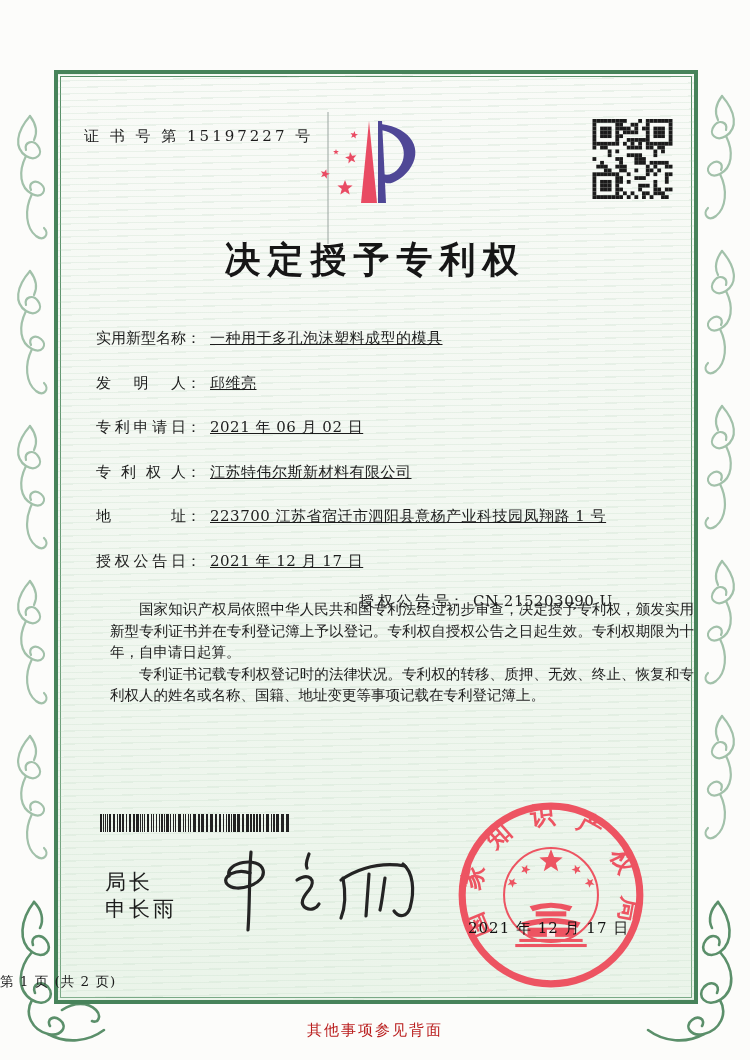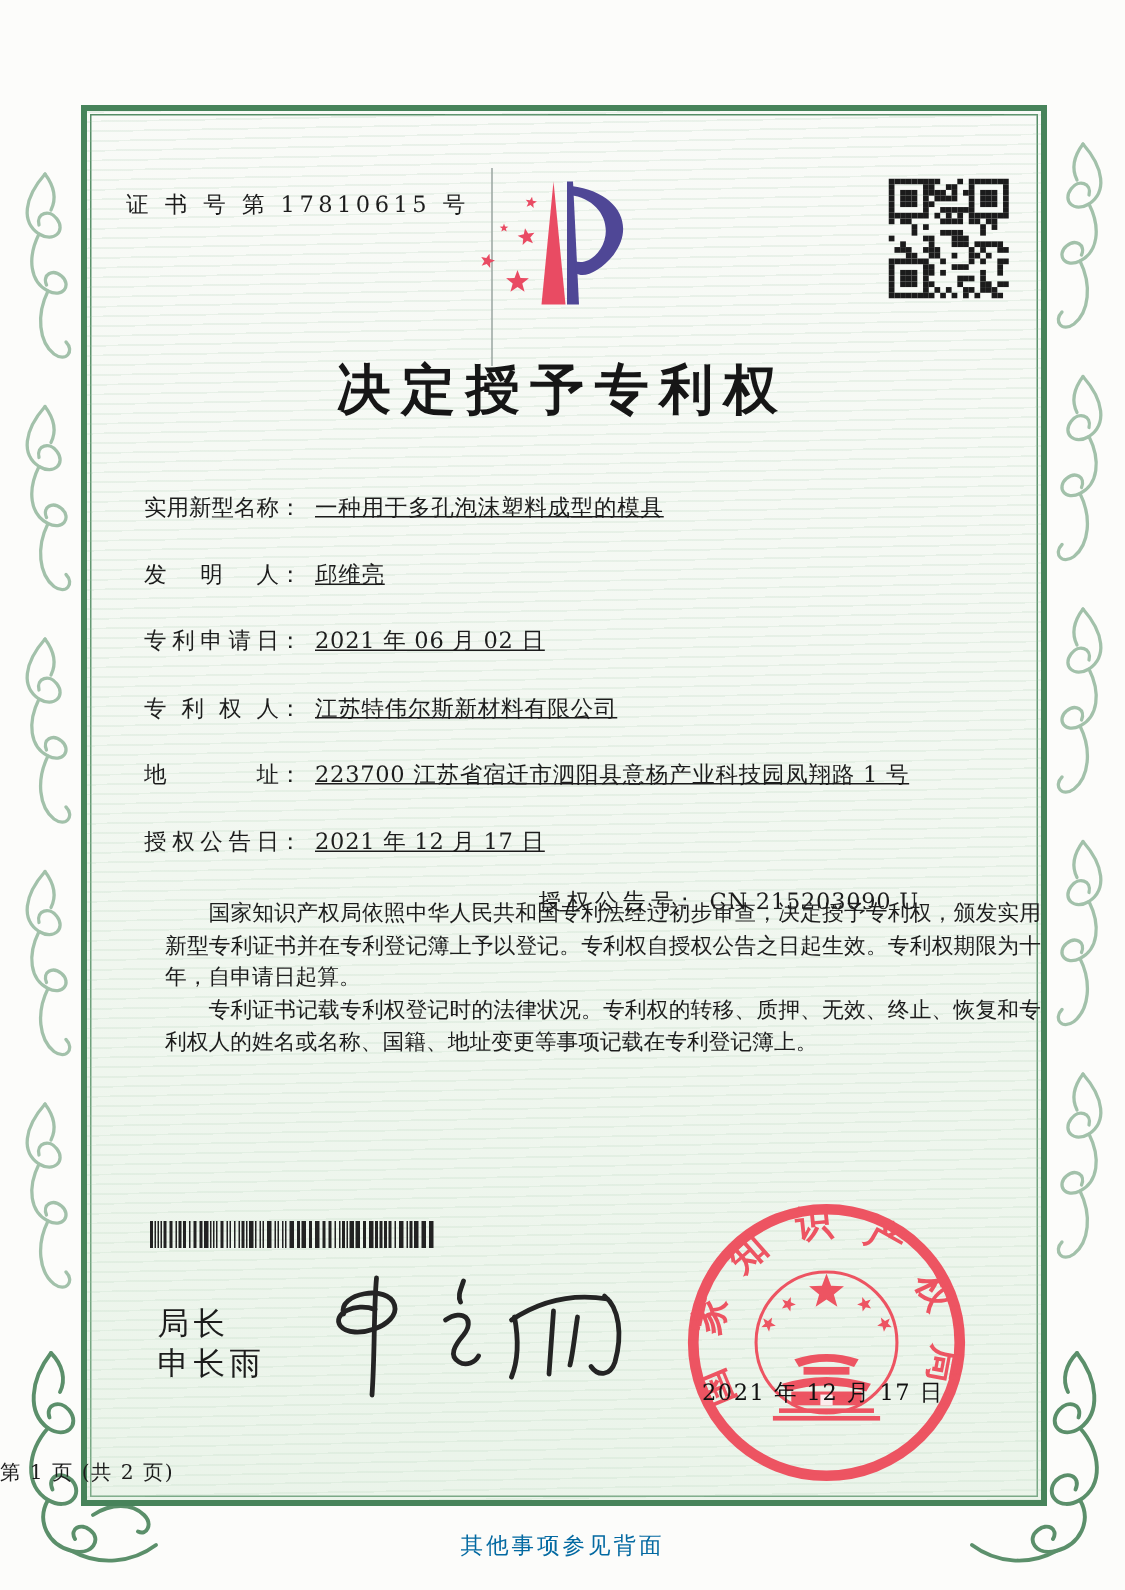--- a/index.html
+++ b/index.html
@@ -47,21 +47,21 @@
   
   .body-text{left:97px;top:599px;width:584px;font-size:14.5px;line-height:21.6px;text-align:justify;margin-left:13px;}
   .body-text p{margin:0;text-indent:2em;}
   
   .barcode-wrap{left:100px;top:814px;width:192px;height:18px;}
   .signer{left:105px;top:869px;font-size:21px;line-height:27px;letter-spacing:3px;}
   .sig-wrap{left:213px;top:846px;width:215px;height:88px;}
   .seal-wrap{left:454px;top:798px;width:194px;height:194px;}
   .seal-date{left:468px;top:919px;font-size:15px;letter-spacing:1px;color:#111;z-index:5;}
   .page-info{left:0;top:973px;width:750px;text-align:left;font-size:13.5px;letter-spacing:1px;}
-  .back-note{left:0;top:1021px;width:750px;text-align:center;font-size:15px;letter-spacing:2px;color:#0369a1;}
+  .back-note{left:0;top:1021px;width:750px;text-align:center;font-size:15px;letter-spacing:2px;color:#b91c1c;}
   
   .rail-left{left:6px;top:84px;}
   .rail-right{left:700px;top:84px;}
   .corner-bl{left:4px;top:898px;}
   .corner-br{left:636px;top:898px;}
   svg{display:block;}
 </style>
 </head>
 <body>
 
@@ -109,21 +109,21 @@
     <path d="M44,136 C62,146 84,144 100,132"></path>
     <path d="M30,4 C38,12 40,22 36,30"></path>
   </g>
 </svg>
 
 <div class="page-border">
   <div class="page-border-inner"></div>
 </div>
 <div class="paper-texture"></div>
 
-<div class="abs cert-no">证 书 号 第 17810615 号</div>
+<div class="abs cert-no">证 书 号 第 15197227 号</div>
 
 <div class="abs logo-wrap">
   <svg width="135" height="140" viewBox="0 0 135 140">
     <line x1="16" y1="4" x2="16" y2="136" stroke="#9aa4a0" stroke-width="1"></line>
     <polygon points="57,13 49,95 65,95" fill="#e94b63"></polygon>
     <polygon points="66,13 70,13 74,95 66,95" fill="#4f4796"></polygon>
     <path d="M69,16 C100,20 112,42 97,62 C88,73 77,78 72,74 L71,66 C79,69 88,62 91,52 C95,38 85,24 68,22 Z" fill="#4f4796"></path>
     <g id="logo-stars" fill="#e94b63">
         <polygon points="42.7,23.1 43.2,25.8 46.0,26.4 43.5,27.8 43.8,30.6 41.7,28.7 39.1,29.8 40.3,27.2 38.5,25.1 41.3,25.5"></polygon>
         <polygon points="38.0,44.1 40.1,47.7 44.3,47.2 41.5,50.4 43.3,54.2 39.4,52.5 36.4,55.4 36.8,51.2 33.1,49.2 37.2,48.2"></polygon>

